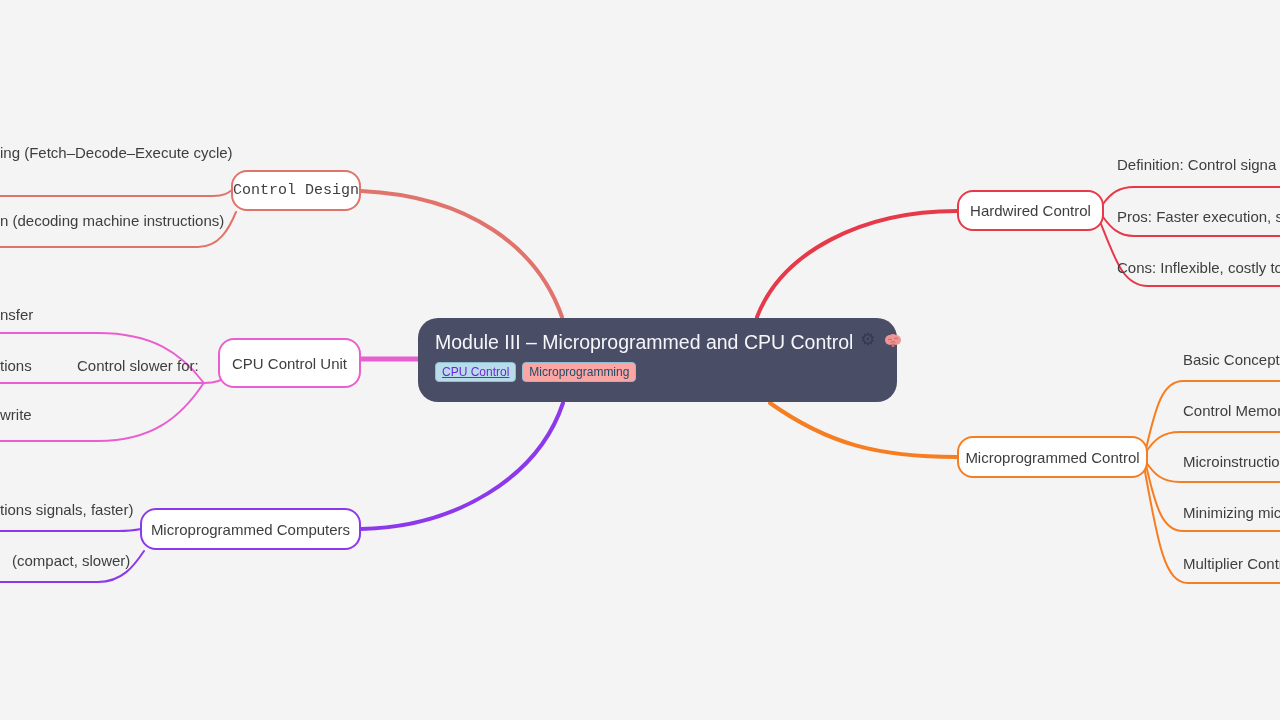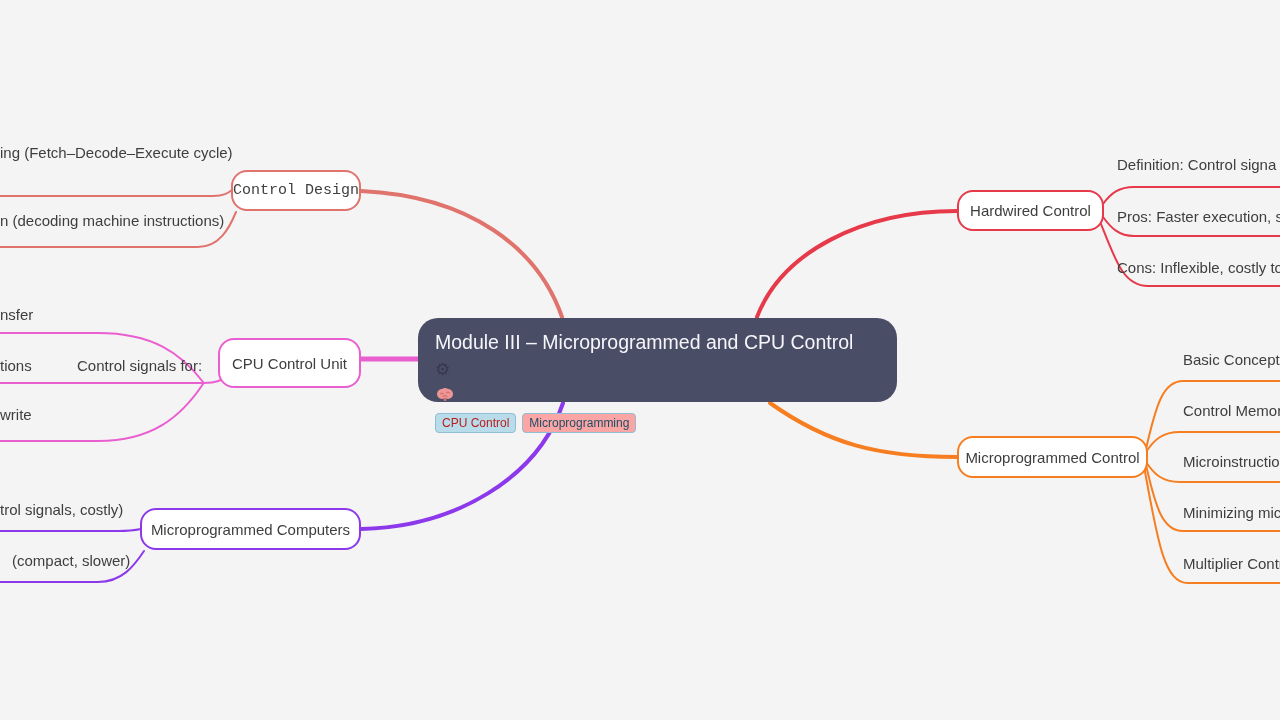--- a/index.html
+++ b/index.html
@@ -17,21 +17,21 @@
   .leaf{
     position:absolute; font-size:15px; color:#3e3e3e;
     white-space:nowrap; line-height:18px;
   }
   .root-node{
     position:absolute; left:418px; top:318px; width:479px; height:84px;
     border-radius:20px; box-sizing:border-box; padding:13px 17px 0 17px;
   }
   .root-title{
     display:flex; align-items:flex-start; gap:7px;
-    font-size:19.5px; color:#f6f6fa; white-space:nowrap;flex-direction:column;
+    font-size:19.5px; color:#f6f6fa; white-space:nowrap;
   }
   .gear{font-size:17px; color:#353850; line-height:1;}
   .tag-row{display:flex; gap:6px; margin-top:8px;}
   .tag{
     font-size:12px; line-height:16px; padding:1px 6px;
     border-radius:4px; border:1px solid #8fbdd3;
   }
 </style>
 </head>
 <body>
@@ -78,44 +78,44 @@
         <svg width="20" height="20" viewBox="0 0 20 20">
           <circle cx="7" cy="9" r="5" fill="#ee9595"></circle>
           <circle cx="13" cy="9" r="5" fill="#ee9595"></circle>
           <circle cx="10" cy="7.5" r="4.5" fill="#ee9595"></circle>
           <rect x="8.6" y="12.5" width="2.8" height="3.5" rx="1" fill="#d07272"></rect>
           <path d="M5 9 Q7 7 9 9 M11 8 Q13 6 15 8 M7.5 11.5 Q10 9.5 12.5 11.5" stroke="#c96a6a" stroke-width="1" fill="none"></path>
         </svg>
       </span>
     </div>
     <div class="tag-row">
-      <span class="tag" style="background: rgb(185, 220, 234); color: #b91c1c;">CPU Control</span>
+      <span class="tag" style="background: rgb(185, 220, 234); color: #6d28d9; text-decoration: underline;">CPU Control</span>
       <span class="tag" style="background: #fca5a5; color: rgb(29, 77, 102);">Microprogramming</span>
     </div>
   </div>
 
   <div class="pill" style="left: 231px; top: 170px; width: 130px; height: 41px; border-color: rgb(224, 116, 108); font-family: Liberation Mono, monospace;">Control Design</div>
 
   <div class="pill" style="left: 218px; top: 338px; width: 143px; height: 50px; border-color: rgb(234, 95, 208);">CPU Control Unit</div>
 
   <div class="pill" style="left: 957px; top: 190px; width: 147px; height: 41px; border-color: rgb(230, 57, 74);">Hardwired Control</div>
 
   <div class="pill" style="left: 140px; top: 508px; width: 221px; height: 42px; border-color: rgb(140, 57, 236);">Microprogrammed Computers</div>
 
   <div class="pill" style="left: 957px; top: 436px; width: 191px; height: 42px; border-color: rgb(246, 126, 32);">Microprogrammed Control</div>
 
   <div class="leaf" style="left:0; top:144px;">ing (Fetch–Decode–Execute cycle)</div>
   <div class="leaf" style="left:0; top:212px;">n (decoding machine instructions)</div>
 
   <div class="leaf" style="left:0; top:306px;">nsfer</div>
   <div class="leaf" style="left:0; top:357px;text-align:center;">tions</div>
-  <div class="leaf" style="left:77px; top:357px;">Control signals for:</div>
+  <div class="leaf" style="left:77px; top:357px;">Control slower for:</div>
   <div class="leaf" style="left:0; top:406px;">write</div>
 
-  <div class="leaf" style="left:0; top:501px;">trol signals, costly)</div>
+  <div class="leaf" style="left:0; top:501px;">tions signals, faster)</div>
   <div class="leaf" style="left:12px; top:552px;">(compact, slower)</div>
 
   <div class="leaf" style="left:1117px; top:156px;">Definition: Control signa</div>
   <div class="leaf" style="left:1117px; top:208px;">Pros: Faster execution, si</div>
   <div class="leaf" style="left:1117px; top:259px;">Cons: Inflexible, costly to</div>
 
   <div class="leaf" style="left:1183px; top:351px;">Basic Concepts</div>
   <div class="leaf" style="left:1183px; top:402px;">Control Memory</div>
   <div class="leaf" style="left:1183px; top:453px;">Microinstruction</div>
   <div class="leaf" style="left:1183px; top:504px;">Minimizing micr</div>

